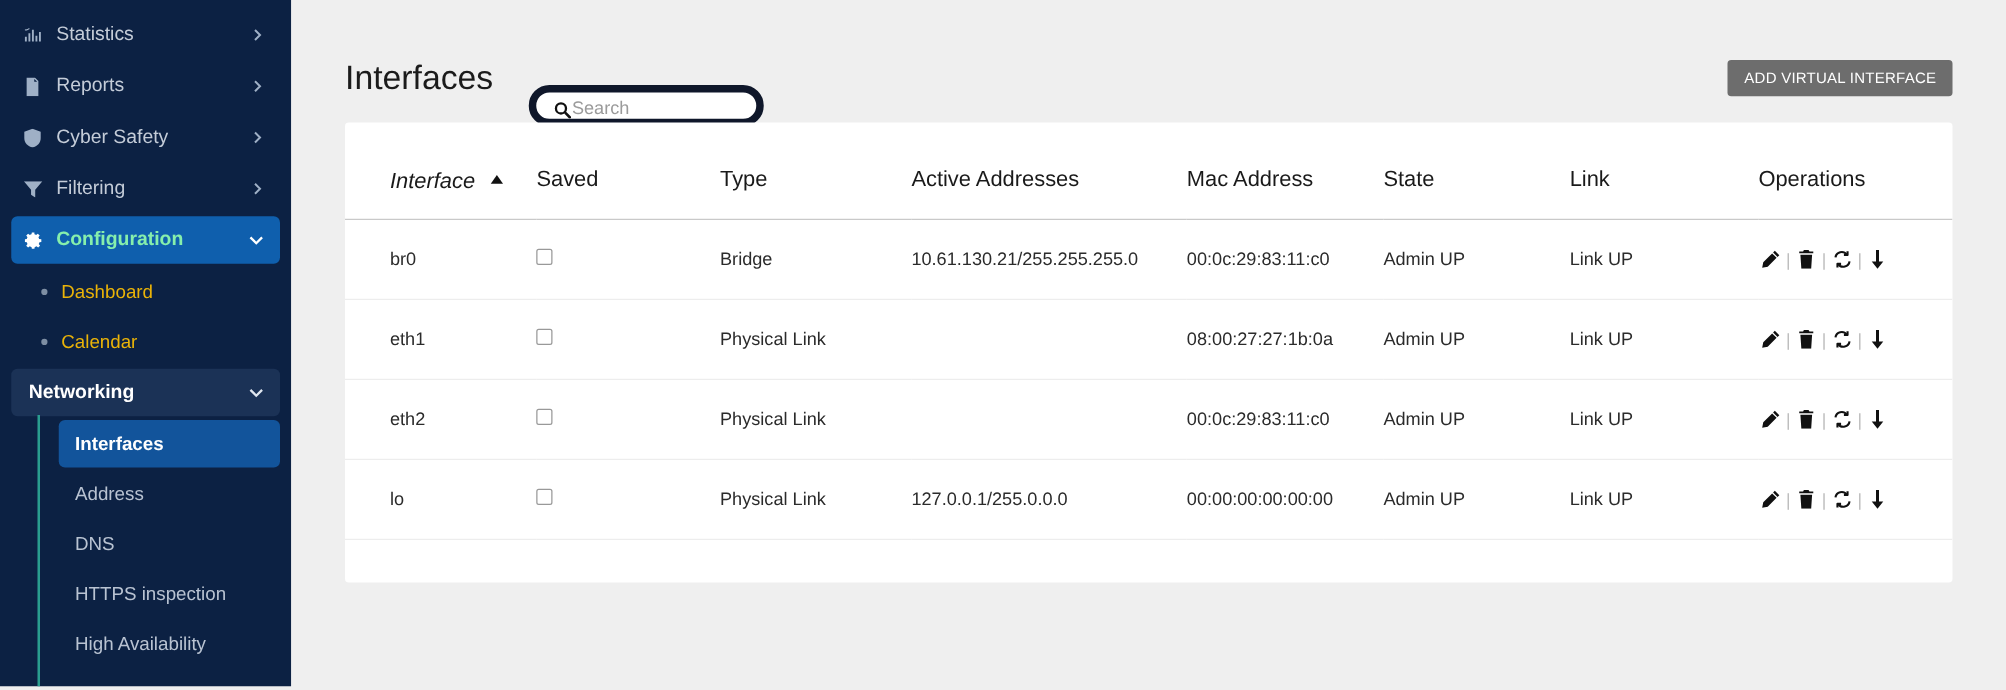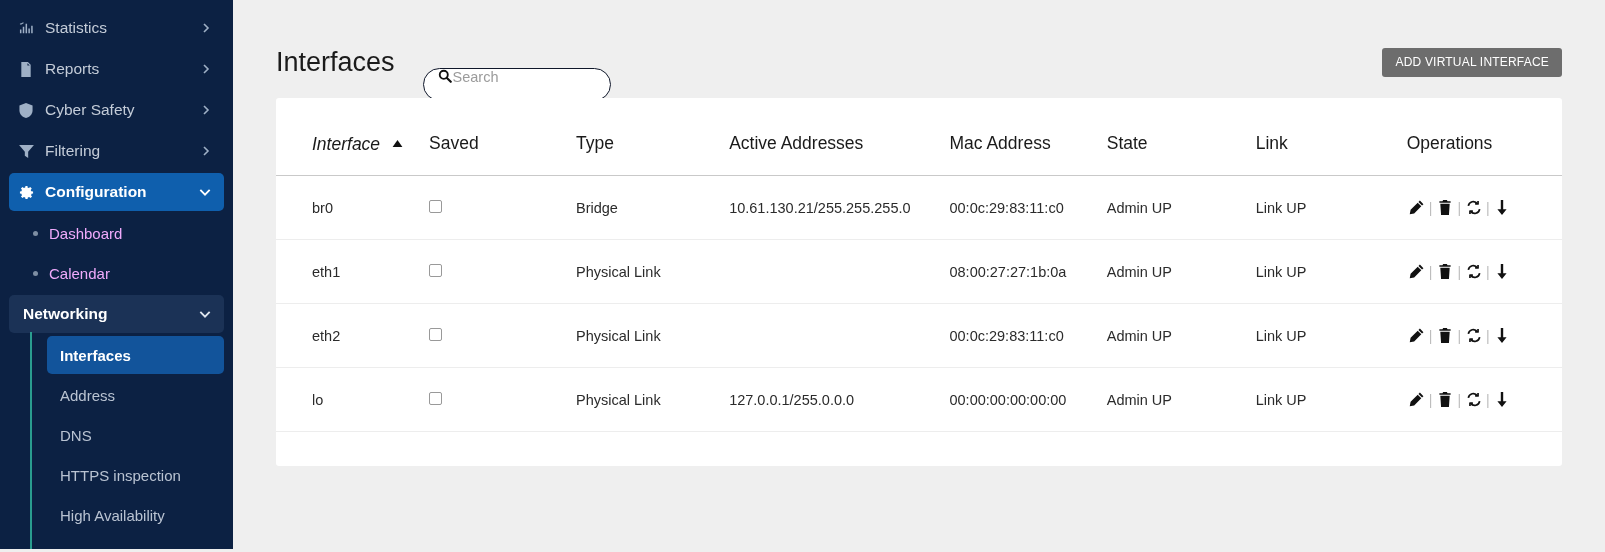--- a/index.html
+++ b/index.html
@@ -31,36 +31,36 @@
     position: relative;
   }
   .nav-item .ic {
     width: 20px; flex: 0 0 20px;
     display: flex; align-items: center; justify-content: flex-start;
     color: #9fb0c6;
   }
   .nav-item .lbl { flex: 1 1 auto; margin-left: 6px; white-space: nowrap; }
   .nav-item .chev { flex: 0 0 auto; color: #9fb0c6; display:flex; align-items:center;}
   .nav-item.active-primary {
-    background: #0f5fad; color: #ffffff; font-weight: bold;
+    background: #0f5fad; color: #86efac; font-weight: bold;
   }
   .nav-item.active-primary .ic,
   .nav-item.active-primary .chev { color: #ffffff; }
   .nav-item.active-secondary {
     background: #1b3256; color: #ffffff; font-weight: bold;
   }
   .nav-item.active-secondary .chev { color: #dfe6ef; }
 
   
   .subnav { position: relative; padding-left: 0; }
   .sub-item {
     display: flex; align-items: center;
     height: 38px; margin: 2px 0;
     padding-left: 24px;
-    color: #f0abfc; font-size: 15px;
+    color: #eab308; font-size: 15px;
     cursor: pointer; border-radius: 5px;
     white-space: nowrap;
   }
   .sub-item .dot {
     width: 5px; height: 5px; border-radius: 50%;
     background: #7e8ea3; margin-right: 11px; flex: 0 0 5px;
   }
   .deep-wrap { position: relative; margin-left: 21px; padding-left: 17px; }
   .deep-wrap:before {
     content: ""; position: absolute; left: 0; top: -4px; bottom: -40px;
@@ -86,23 +86,23 @@
     height: 98px;
   }
   .page-title {
     font-size: 27px; color: #1b1b1b; font-weight: normal;
     line-height: 1; white-space: nowrap;
   }
   .search-box {
     margin-left: 28px;
     width: 188px; height: 33px;
     background: #ffffff;
-    border: 1px solid #0f172a;
+    border: 6px solid #0f172a;
     border-radius: 17px;
-    display: flex; align-items: flex-start;
+    display: flex; align-items: flex-end;
     padding: 0 14px;
     margin-top: 44px;
   }
   .search-box .mag { flex: 0 0 auto; display:flex; align-items:center; color:#111; }
   .search-box input {
     border: 0; outline: none; background: transparent;
     font-family: "Liberation Sans", sans-serif;
     font-size: 14.5px; color: #333; width: 100%;
     margin-left: 1px;
   }

